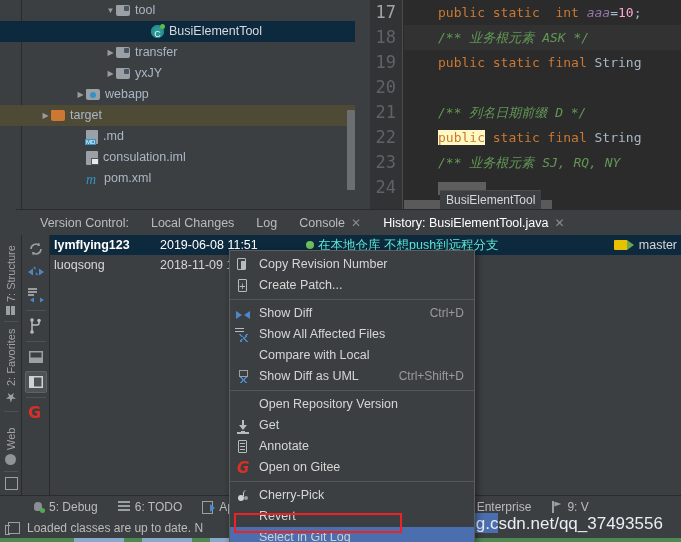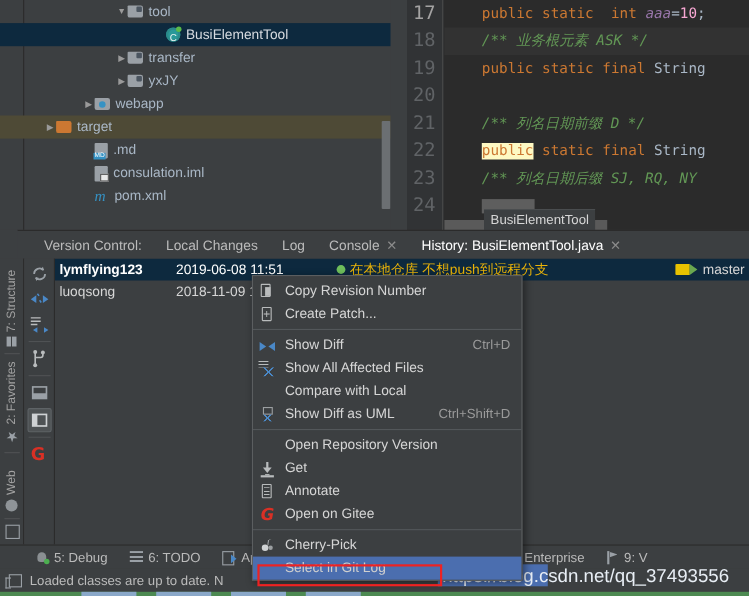--- a/index.html
+++ b/index.html
@@ -156,21 +156,21 @@
     position: absolute; left: 50px; top: 235px; width: 631px; height: 260px;
     background: #3c3f41; overflow: hidden;
   }
   .commit-row { height: 20px; line-height: 20px; white-space: nowrap; font-size: 12.5px; display:flex; align-items:center; }
   .commit-row.sel { background: #0d293e; }
   .c-auth { color: #d6d6d6; width: 110px; padding-left: 4px; }
   .commit-row.sel .c-auth { font-weight: bold; color:#ffffff; }
   .c-date { color: #d6d6d6; width: 146px; }
   .commit-row.sel .c-date { font-weight: normal; color:#ffffff; }
   .c-dot { width: 8px; height: 8px; border-radius: 50%; background: #6fbf5b; margin-right:4px; }
-  .c-msg { color: #eab308; }
+  .c-msg { color: #5eead4; }
   .c-branch { position:absolute; right: 0px; top: 0px; height:20px; line-height:20px;
      display:flex; align-items:center; gap:4px; color:#d6d6d6; }
   .tag-ic { width: 13px; height: 10px; background: #e8c200; position:relative; border-radius:1px 0 0 1px; }
   .tag-ic::after { content:""; position:absolute; right:-7px; top:0; border-left:7px solid #6aa84f;
      border-top:5px solid transparent; border-bottom:5px solid transparent; }
 
   
   #ctx-menu {
     position: absolute; left: 229px; top: 250px; width: 246px;
     background: #3c3f41; border: 1px solid #5b5e60;
@@ -320,21 +320,21 @@
       <div class="ln">23</div>
       <div class="ln">24</div>
     </div>
     <div class="code">
       <div class="cl"><span class="kw">public static</span>&nbsp;&nbsp;<span class="kw">int</span> <span class="fld">aaa</span><span class="typ">=</span><span class="num">10</span><span class="typ">;</span></div>
       <div class="cl cur"><span class="cmt">/** 业务根元素 ASK */</span></div>
       <div class="cl"><span class="kw">public static final</span> <span class="typ">String</span></div>
       <div class="cl">&nbsp;</div>
       <div class="cl"><span class="cmt">/** 列名日期前缀 D */</span></div>
       <div class="cl"><span class="kw hl-occ">public</span> <span class="kw">static final</span> <span class="typ">String</span></div>
-      <div class="cl"><span class="cmt">/** 列名日期后缀 SJ, RQ, NY</span></div>
+      <div class="cl"><span class="cmt">/** 业务根元素 SJ, RQ, NY</span></div>
       <div class="cl"><span class="blur-box"></span></div>
     </div>
     <div id="code-hscroll"></div>
   </div>
   <div id="editor-tooltip">BusiElementTool</div>
 
   <div id="vc-tabs">
     <span class="tlabel2">Version Control:</span>
     <span class="tab">
         <span>Local Changes</span>
@@ -506,20 +506,24 @@
           <i class="ic-gitee"></i>
         </span>
         <span class="mtext">Open on Gitee</span>
       </div>
       <div class="msep"></div>
       <div class="mi">
         <span class="mic">
           <i class="ic-cherry"></i>
         </span>
         <span class="mtext">Cherry-Pick</span>
+      </div>
+      <div class="mi">
+        <span class="mic"></span>
+        <span class="mtext">Revert</span>
       </div>
       <div class="mi active">
         <span class="mic"></span>
         <span class="mtext">Select in Git Log</span>
       </div>
     </div>
   <div id="red-box"></div>
 
   <div id="bottom-tabs">
     <span class="bt">

